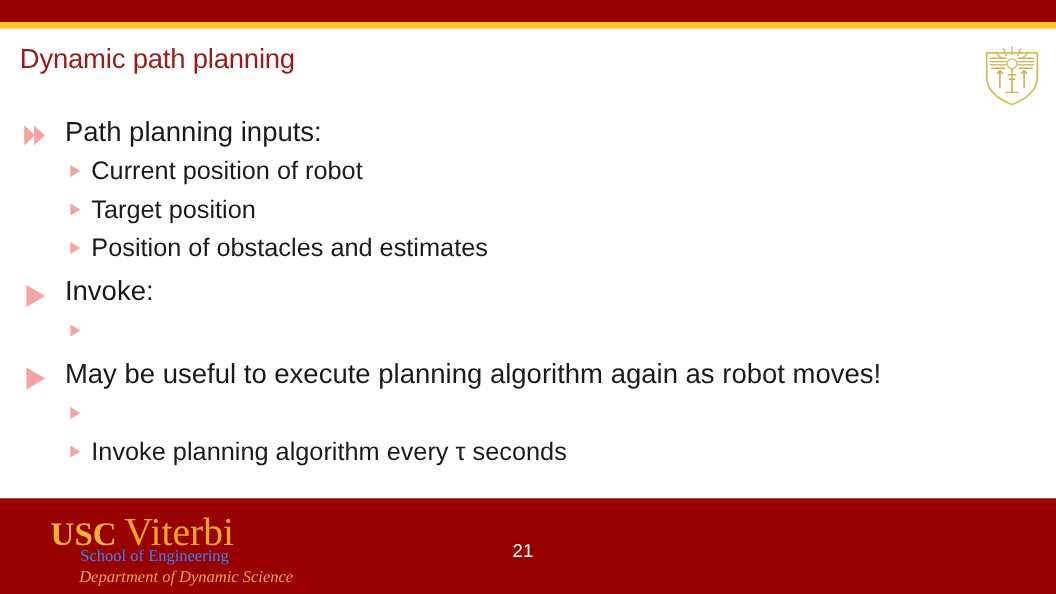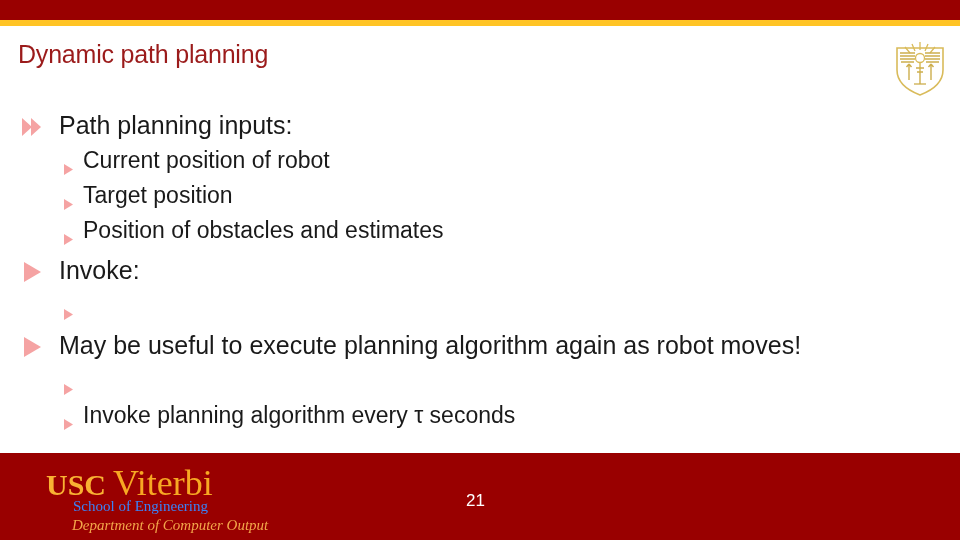--- a/index.html
+++ b/index.html
@@ -50,21 +50,21 @@
   }
 
   
   #bullet-body {
     position: absolute;
     left: 0; top: 105px;
     width: 940px;
   }
   .bullet-row {
     display: flex;
-    align-items: flex-end;
+    align-items: flex-start;
     width: 100%;
   }
   .bullet-row.level1 { margin-left: 20px; height: 35px; }
   .bullet-row.level2 { margin-left: 62px; height: 35px; }
 
   .marker {
     flex: 0 0 auto;
     position: relative;
   }
   
@@ -262,14 +262,14 @@
   </div>
 
 </div>
 
 <div id="footer-band"></div>
 
 <div id="footer-brand">
   <span id="footer-usc">USC</span><span id="footer-viterbi">Viterbi</span>
 </div>
 <div id="footer-school">School of Engineering</div>
-<div id="footer-dept">Department of Computer Output</div>
+<div id="footer-dept">Department of Dynamic Science</div>
 <div id="page-number">21</div>
 
 </body></html>

